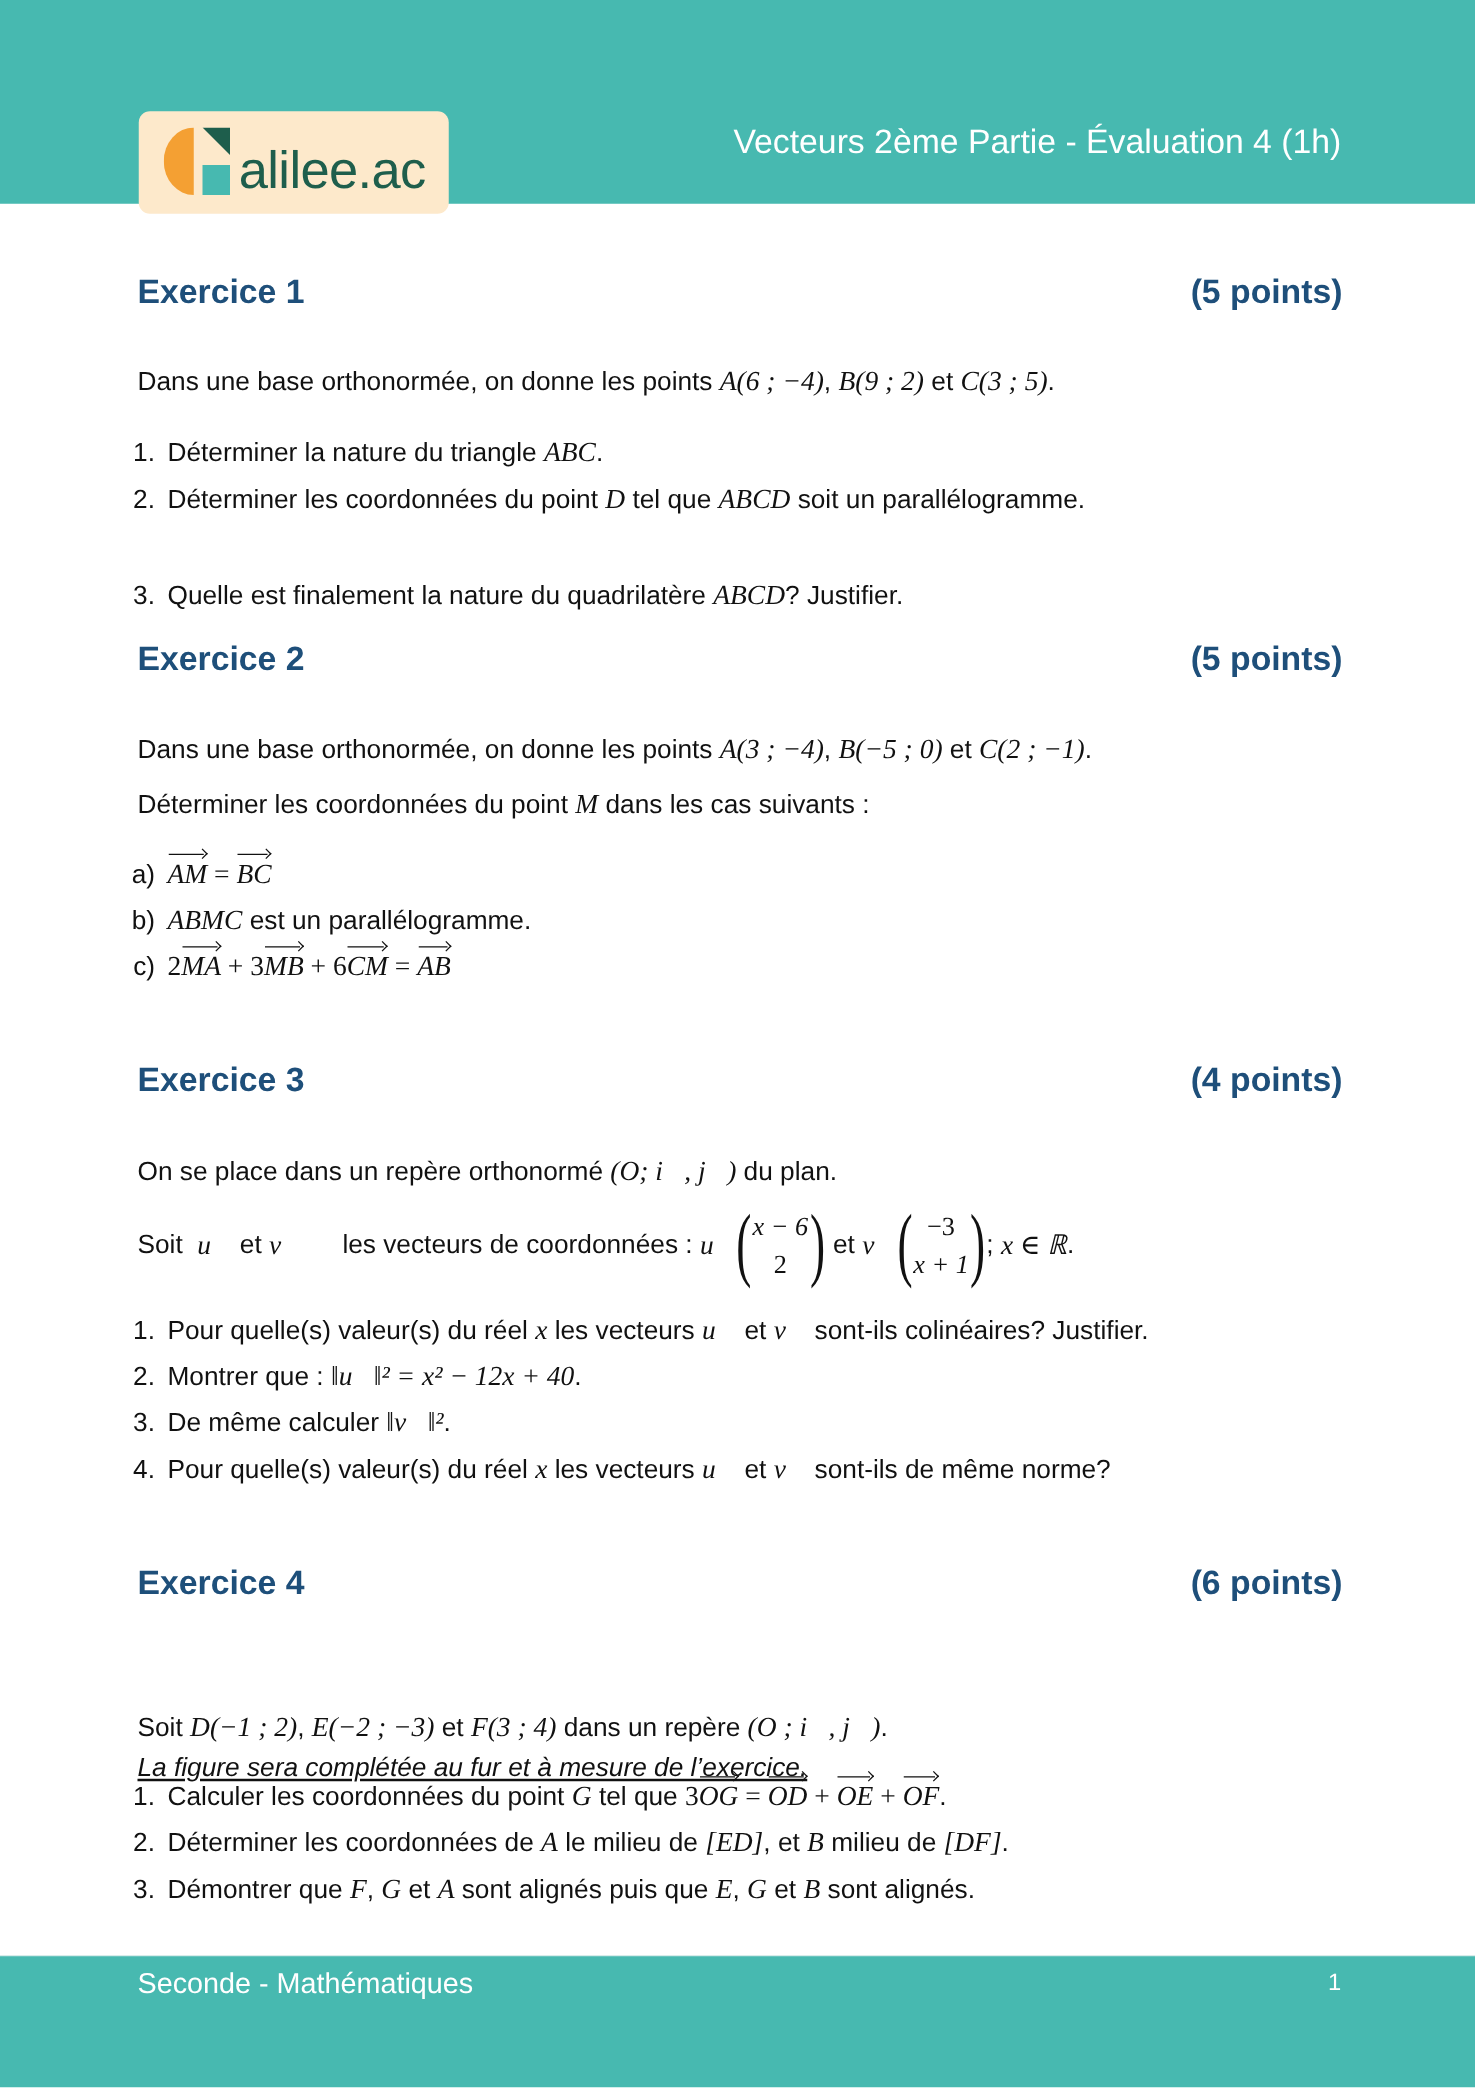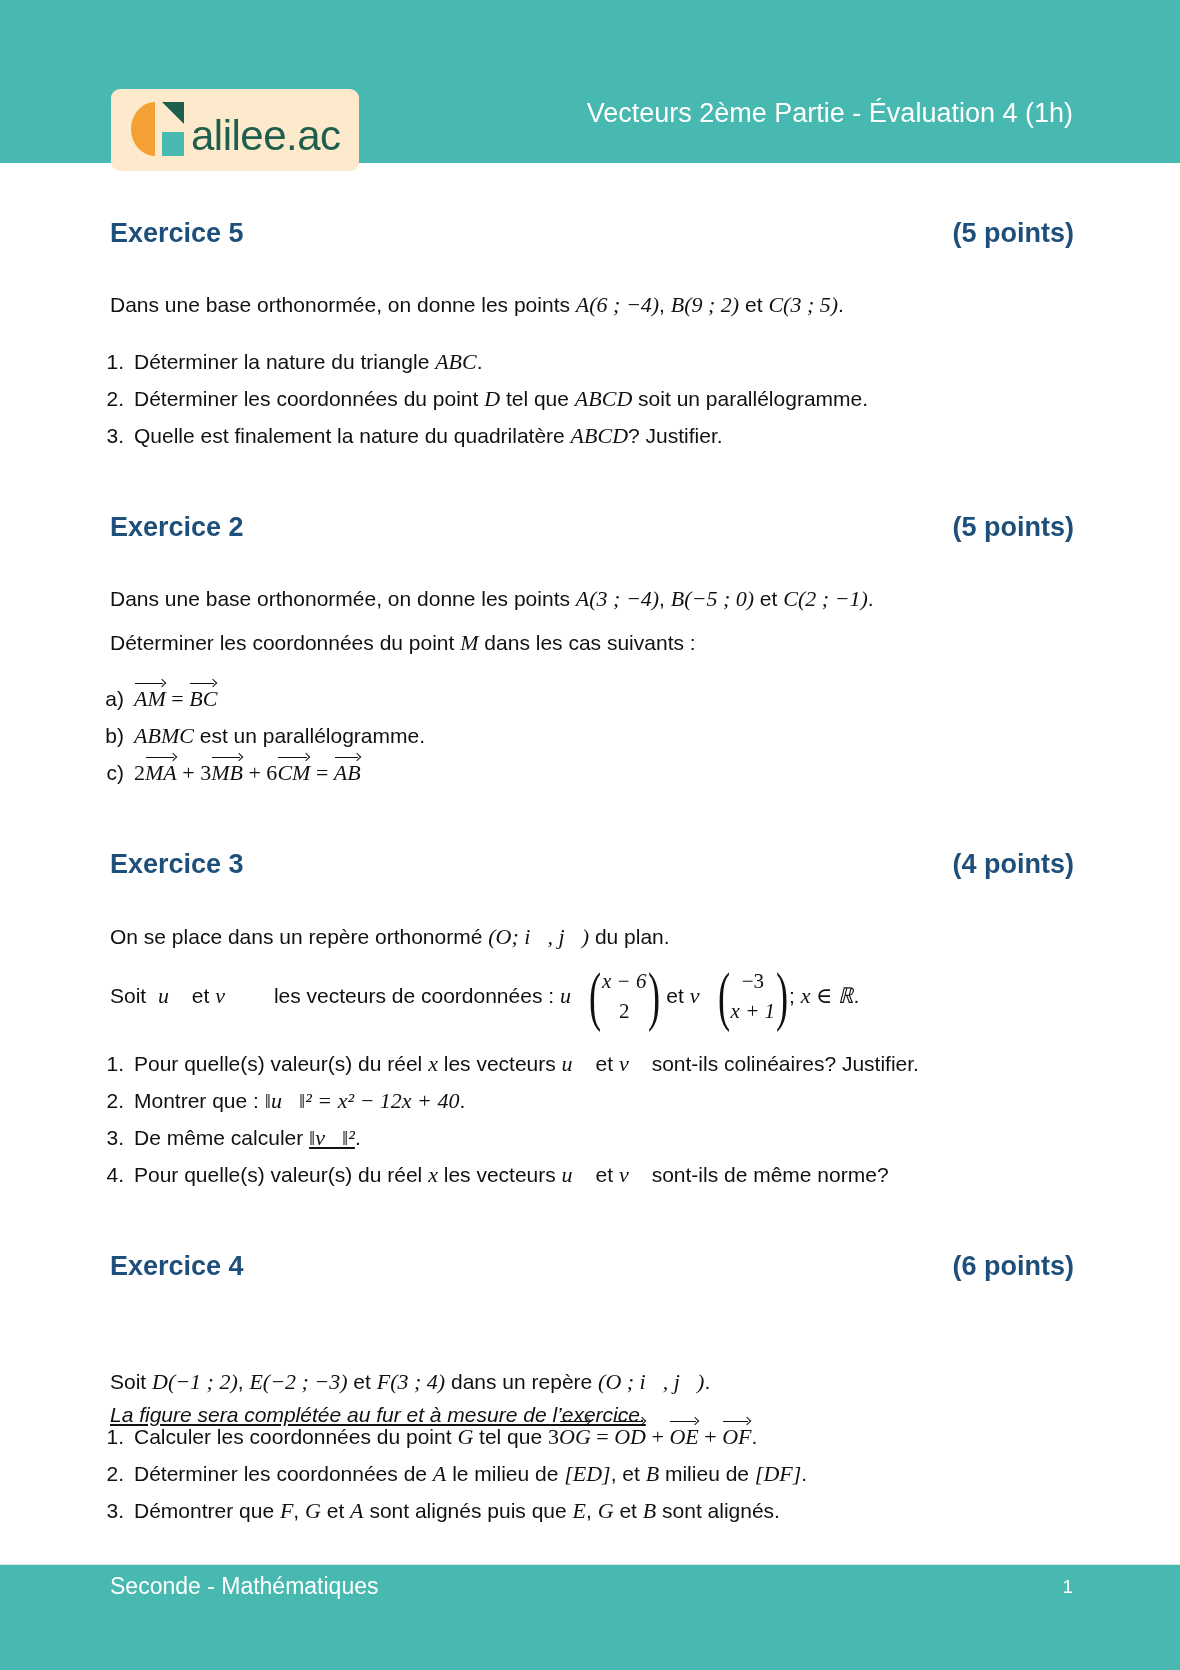--- a/index.html
+++ b/index.html
@@ -49,38 +49,38 @@
     <polygon points="31,0 53,0 53,22" fill="#1e5e4c"></polygon>
     <rect x="31" y="30" width="22" height="24" fill="#47b9b0"></rect>
   </svg>
   <span class="logo-text">alilee.ac</span>
 </div>
 <div class="doc-title">Vecteurs 2ème Partie - Évaluation 4 (1h)</div>
 
 <div class="content">
 
   <div class="ex-head" style="top:216px;">
-    <span>Exercice 5</span>
+    <span>Exercice 1</span>
     <span>(5 points)</span>
   </div>
   <div class="para" style="top:291px;text-align:center;">
     <span style="white-space: pre;">Dans une base orthonormée, on donne les points </span><span class="math mi" style="white-space: pre;">A(6 ; −4)</span><span style="white-space: pre;">, </span><span class="math mi" style="white-space: pre;">B(9 ; 2)</span><span style="white-space: pre;"> et </span><span class="math mi" style="white-space: pre;">C(3 ; 5)</span><span style="white-space: pre;">.</span>
   </div>
   <div class="list" style="top:343px; left:-30px;">
     <div class="list-item">
       <span class="list-num" style="white-space: pre;">1.</span>
       <span style="white-space: pre;"><span style="white-space: pre;">Déterminer la nature du triangle </span><span class="math mi" style="white-space: pre;">ABC</span><span style="white-space: pre;">.</span></span>
     </div>
     <div class="list-item">
       <span class="list-num" style="white-space: pre;">2.</span>
       <span style="white-space: pre;"><span style="white-space: pre;">Déterminer les coordonnées du point </span><span class="math mi" style="white-space: pre;">D</span><span style="white-space: pre;"> tel que </span><span class="math mi" style="white-space: pre;">ABCD</span><span style="white-space: pre;"> soit un parallélogramme.</span></span>
     </div>
     <div class="list-item">
       <span class="list-num" style="white-space: pre;">3.</span>
-      <span style="white-space: pre;"><span style="white-space: pre;">Quelle est finalement la nature du quadrilatère </span><span class="math mi" style="white-space: pre;">ABCD</span><span style="white-space: pre;">? Justifier.</span></span>
+      <span style="white-space: pre; margin-top: 40px;"><span style="white-space: pre;">Quelle est finalement la nature du quadrilatère </span><span class="math mi" style="white-space: pre;">ABCD</span><span style="white-space: pre;">? Justifier.</span></span>
     </div>
   </div>
 
   <div class="ex-head" style="top:510px;">
     <span>Exercice 2</span>
     <span>(5 points)</span>
   </div>
   <div class="para" style="top:585px;">
     <span style="white-space: pre;">Dans une base orthonormée, on donne les points </span><span class="math mi" style="white-space: pre;">A(3 ; −4)</span><span style="white-space: pre;">, </span><span class="math mi" style="white-space: pre;">B(−5 ; 0)</span><span style="white-space: pre;"> et </span><span class="math mi" style="white-space: pre;">C(2 ; −1)</span><span style="white-space: pre;">.</span>
   </div>
@@ -130,21 +130,21 @@
     <div class="list-item">
       <span class="list-num" style="white-space: pre;">1.</span>
       <span style="white-space: pre;"><span style="white-space: pre;">Pour quelle(s) valeur(s) du réel </span><span class="math mi" style="white-space: pre;">x</span><span style="white-space: pre;"> les vecteurs </span><span class="math mi" style="white-space: pre;">u⃗</span><span style="white-space: pre;"> et </span><span class="math mi" style="white-space: pre;">v⃗</span><span style="white-space: pre;"> sont-ils colinéaires? Justifier.</span></span>
     </div>
     <div class="list-item">
       <span class="list-num" style="white-space: pre;">2.</span>
       <span style="white-space: pre;"><span style="white-space: pre;">Montrer que : </span><span class="math mi" style="white-space: pre;">‖u⃗‖² = x² − 12x + 40</span><span style="white-space: pre;">.</span></span>
     </div>
     <div class="list-item">
       <span class="list-num" style="white-space: pre;">3.</span>
-      <span style="white-space: pre;"><span style="white-space: pre;">De même calculer </span><span class="math mi" style="white-space: pre; text-decoration: underline;">‖v⃗‖²</span><span style="white-space: pre;">.</span></span>
+      <span style="white-space: pre;"><span style="white-space: pre;">De même calculer </span><span class="math mi" style="white-space: pre;">‖v⃗‖²</span><span style="white-space: pre;">.</span></span>
     </div>
     <div class="list-item">
       <span class="list-num" style="white-space: pre;">4.</span>
       <span style="white-space: pre;"><span style="white-space: pre;">Pour quelle(s) valeur(s) du réel </span><span class="math mi" style="white-space: pre;">x</span><span style="white-space: pre;"> les vecteurs </span><span class="math mi" style="white-space: pre;">u⃗</span><span style="white-space: pre;"> et </span><span class="math mi" style="white-space: pre;">v⃗</span><span style="white-space: pre;"> sont-ils de même norme?</span></span>
     </div>
   </div>
 
   <div class="ex-head" style="top:1249px;">
     <span>Exercice 4</span>
     <span>(6 points)</span>

